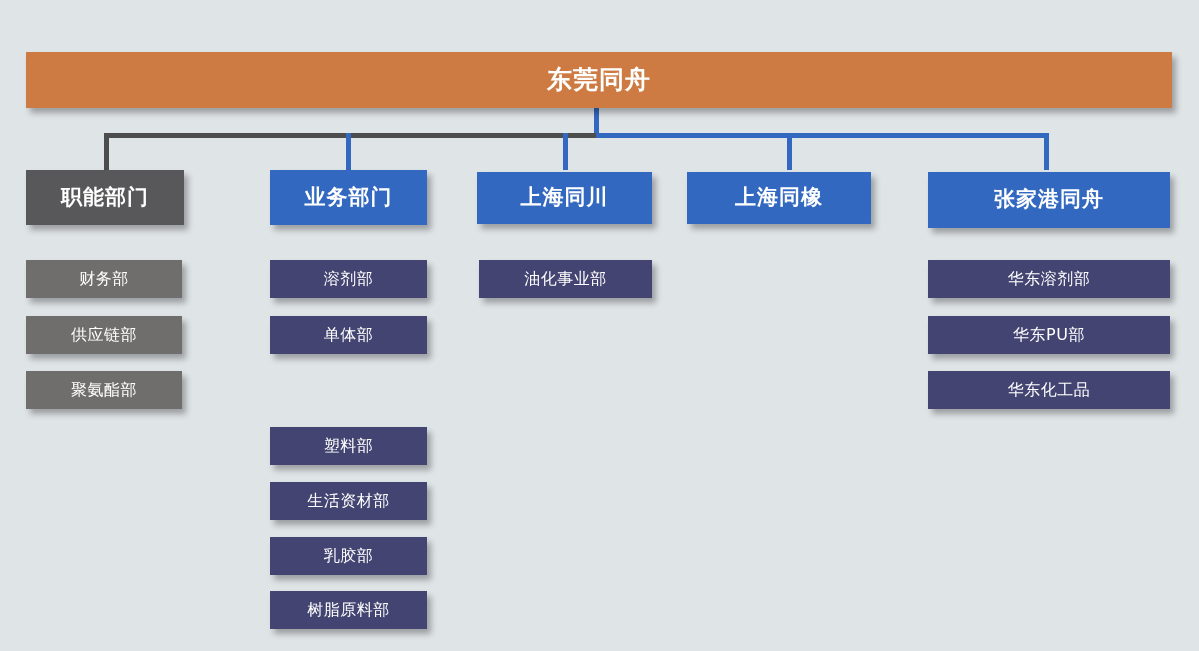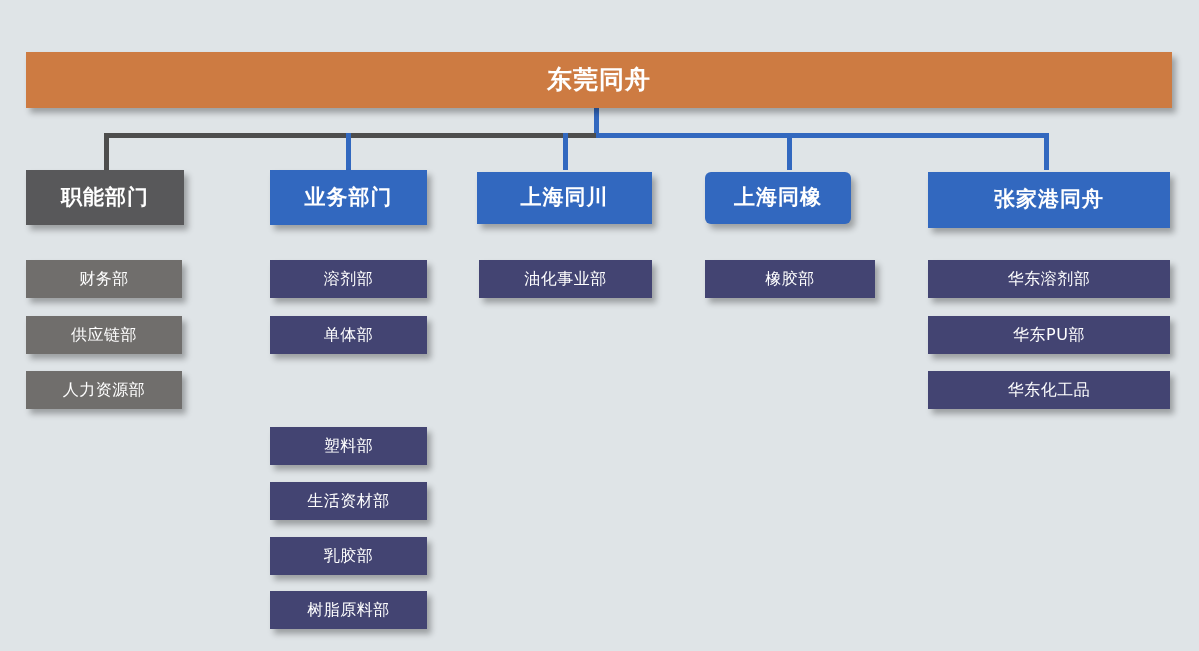--- a/index.html
+++ b/index.html
@@ -85,35 +85,35 @@
 
   <div class="box lvl2-box lvl2-gray" style="left: 26px; top: 170px; width: 158px; height: 55px; text-align: right;">
     <span>职能部门</span>
   </div>
   <div class="box lvl2-box lvl2-blue" style="left: 270px; top: 170px; width: 157px; height: 55px;">
     <span>业务部门</span>
   </div>
   <div class="box lvl2-box lvl2-blue" style="left: 477px; top: 172px; width: 175px; height: 52px;">
     <span>上海同川</span>
   </div>
-  <div class="box lvl2-box lvl2-blue" style="left: 705px; top: 172px; width: 146px; height: 52px; border-radius: 6px;">
+  <div class="box lvl2-box lvl2-blue" style="left: 687px; top: 172px; width: 184px; height: 52px;">
     <span>上海同橡</span>
   </div>
   <div class="box lvl2-box lvl2-blue" style="left: 928px; top: 172px; width: 242px; height: 56px;">
     <span>张家港同舟</span>
   </div>
 
   <div class="box lvl3-box lvl3-gray" style="left: 26px; top: 260px; width: 156px; height: 38px;">
     <span>财务部</span>
   </div>
   <div class="box lvl3-box lvl3-gray" style="left: 26px; top: 316px; width: 156px; height: 38px;">
     <span>供应链部</span>
   </div>
   <div class="box lvl3-box lvl3-gray" style="left: 26px; top: 371px; width: 156px; height: 38px;">
-    <span>人力资源部</span>
+    <span>聚氨酯部</span>
   </div>
 
   <div class="box lvl3-box lvl3-navy" style="left: 270px; top: 260px; width: 157px; height: 38px;">
     <span>溶剂部</span>
   </div>
   <div class="box lvl3-box lvl3-navy" style="left: 270px; top: 316px; width: 157px; height: 38px;">
     <span>单体部</span>
   </div>
   <div class="box lvl3-box lvl3-navy" style="left: 270px; top: 427px; width: 157px; height: 38px; align-items: center;">
     <span>塑料部</span>
@@ -125,23 +125,20 @@
     <span>乳胶部</span>
   </div>
   <div class="box lvl3-box lvl3-navy" style="left: 270px; top: 591px; width: 157px; height: 38px;">
     <span>树脂原料部</span>
   </div>
 
   <div class="box lvl3-box lvl3-navy" style="left: 479px; top: 260px; width: 173px; height: 38px;">
     <span>油化事业部</span>
   </div>
 
-  <div class="box lvl3-box lvl3-navy" style="left: 705px; top: 260px; width: 170px; height: 38px;">
-    <span>橡胶部</span>
-  </div>
 
   <div class="box lvl3-box lvl3-navy" style="left: 928px; top: 260px; width: 242px; height: 38px;">
     <span>华东溶剂部</span>
   </div>
   <div class="box lvl3-box lvl3-navy" style="left: 928px; top: 316px; width: 242px; height: 38px;">
     <span>华东PU部</span>
   </div>
   <div class="box lvl3-box lvl3-navy" style="left: 928px; top: 371px; width: 242px; height: 38px;">
     <span>华东化工品</span>
   </div>

